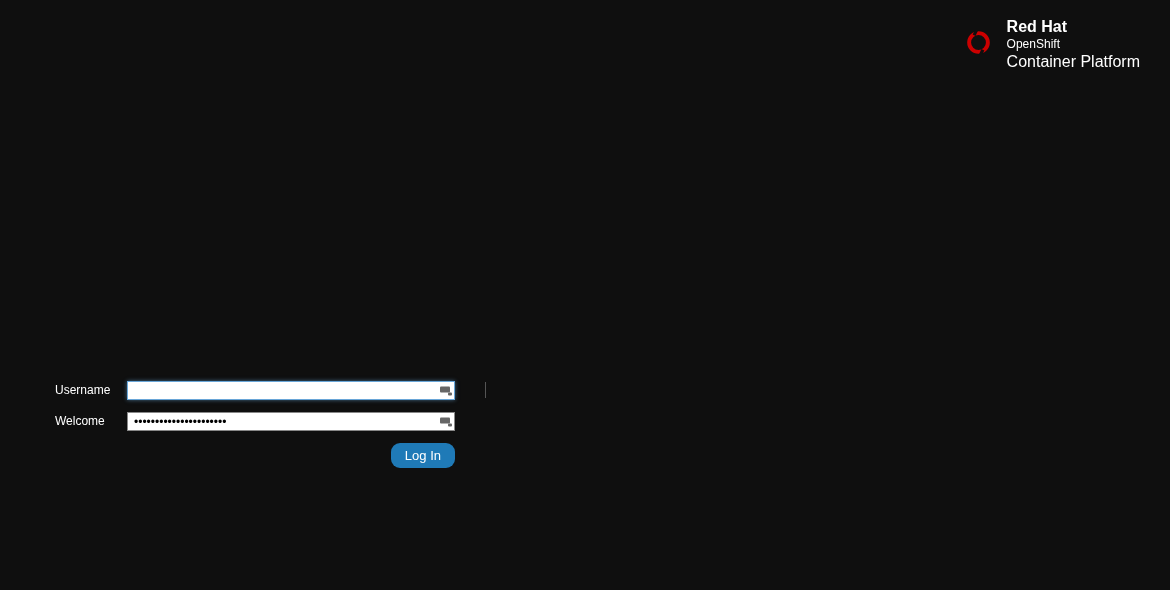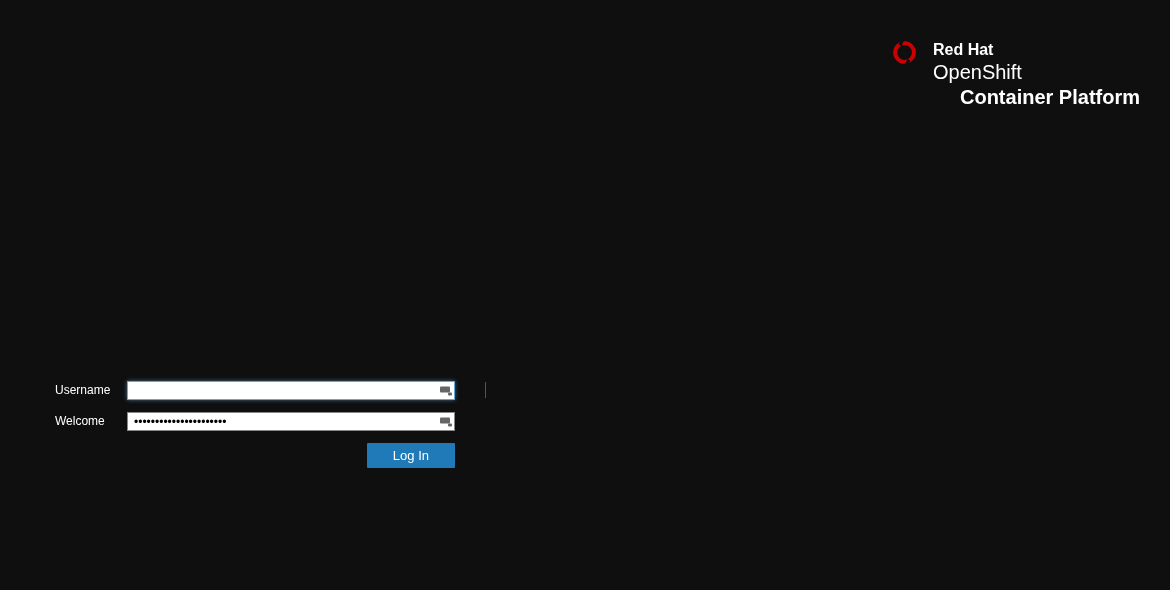--- a/index.html
+++ b/index.html
@@ -13,47 +13,46 @@
       height: 590px;
       background-color: #0f0f0f;
       font-family: "Helvetica Neue", Arial, sans-serif;
       color: #ffffff;
       overflow: hidden;
       position: relative;
     }
 
     .branding {
       position: absolute;
-      top: 40px;
+      top: 17px;
       right: 30px;
       display: flex;
-      align-items: flex-start;
+      align-items: center;
       gap: 16px;
     }
 
     .branding-text {
       display: flex;
       flex-direction: column;
       line-height: 1.25;
     }
 
     .branding-line1 {
       font-size: 16px;
       font-weight: 700;
     }
 
     .branding-line2 {
-      font-size: 20px;
+      font-size: 12px;
       font-weight: 400;
     }
 
     .branding-line3 {
-      font-size: 20px;
-      font-weight: 700;
-      margin-left: 27px;
+      font-size: 16px;
+      font-weight: 400;
     }
 
     .login-container {
       position: absolute;
       top: 380px;
       left: 55px;
       display: flex;
     }
 
     .form-area {
@@ -131,25 +130,25 @@
     .button-row {
       display: flex;
       justify-content: flex-end;
       margin-top: 10px;
     }
 
     .login-button {
       background-color: #1f7ab7;
       color: #ffffff;
       border: none;
-      padding: 5px 26px;
+      padding: 5px 14px;
       font-size: 13px;
       font-weight: 400;
       cursor: pointer;
-      border-radius: 1px;
+      border-radius: 9px;
     }
 
     .divider {
       width: 1px;
       background-color: #555555;
       height: 16px;
       margin: 2px 30px 0 0;
     }
 
     .welcome-text {

